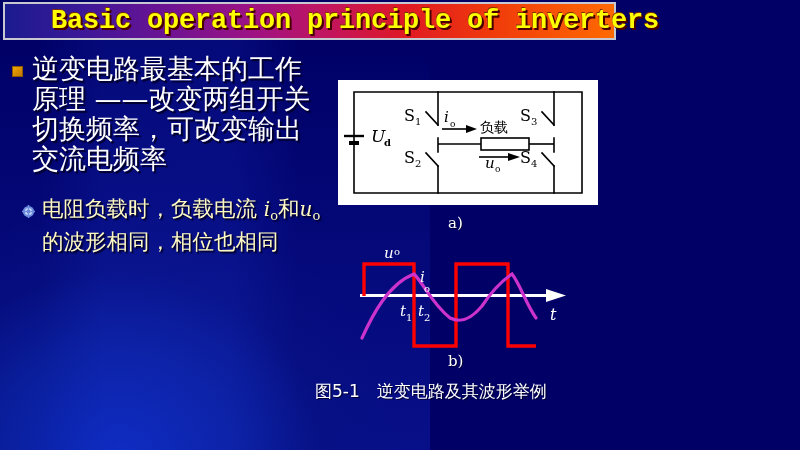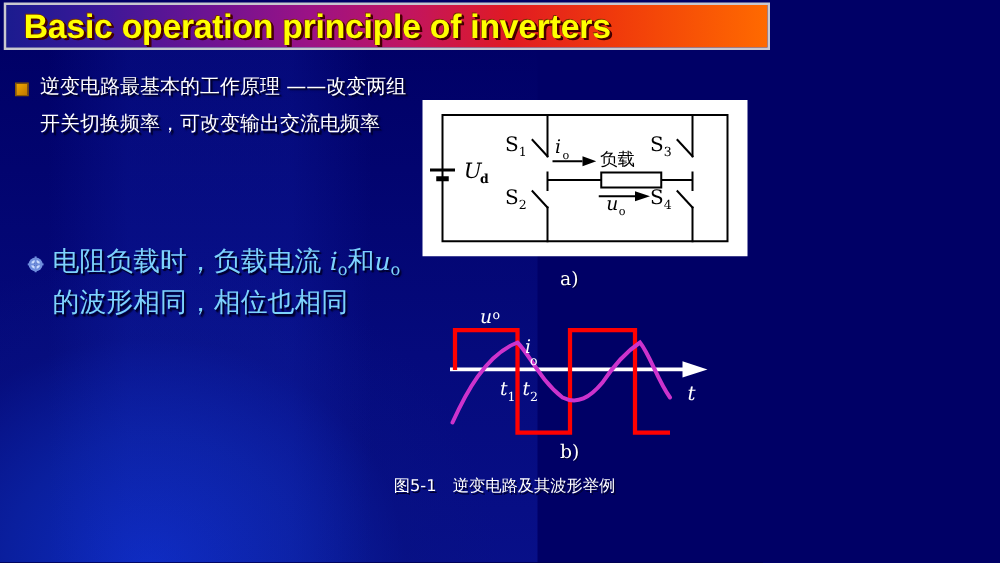--- a/index.html
+++ b/index.html
@@ -56,41 +56,42 @@
   #title-text {
     font-size: 27px;
     font-weight: bold;
     color: #ffff00;
     letter-spacing: -0.2px;
     text-shadow:
       1.5px 1.5px 0 #4a0000,
       2px 2px 0 #3a0000,
       -0.6px -0.6px 0 #7a3000;
     white-space: nowrap;
-    font-family: Liberation Sans, sans-serif;
+    font-family: Liberation Mono, monospace;
+    margin-left: 32px;
   }
 
   
   #bullet1 {
     position: absolute;
     left: 12px; top: 54px;
     width: 315px;
     display: flex;
     align-items: flex-start;
   }
   .sq-marker {
     flex: none;
     width: 11px; height: 11px;
     margin-top: 12px; margin-right: 9px;
     background: linear-gradient(135deg, #f0a800 0%, #c07800 100%);
     border: 1px solid #8a5a00;
     box-sizing: border-box;
   }
   .lvl1-text {
-    font-size: 16px;
+    font-size: 27px;
     line-height: 30px;
     color: #ffffff;
     font-family: "DejaVu Sans", sans-serif;
     text-shadow: 1.5px 1.5px 0 #000033, 2px 2px 1px rgba(0,0,40,0.8);
     letter-spacing: 0px;
   }
 
   .bullet2 {
     position: absolute;
     width: 305px;
@@ -102,21 +103,21 @@
   .gear-marker {
     flex: none;
     width: 13px; height: 13px;
     margin-top: 9px; margin-right: 7px;
     position: relative;
   }
   .gear-marker svg { display:block; }
   .lvl2-text {
     font-size: 21.5px;
     line-height: 26px;
-    color: #7dd3fc;
+    color: #fef9c3;
     font-family: "DejaVu Sans", sans-serif;
     text-shadow: 1.2px 1.2px 0 #000033, 1.8px 1.8px 1px rgba(0,0,40,0.75);
   }
   .var-it {
     font-family: "DejaVu Serif", serif;
     font-style: italic;
     font-size: 20px;
   }
   .sub-o {
     font-family: "DejaVu Serif", serif;
@@ -157,21 +158,21 @@
     left: 360px; top: 238px;
     width: 260px; height: 118px;
   }
   #waveform-svg { display: block; }
 
   
   #caption {
     position: absolute;
     left: 315px; top: 380px;
     font-family: "DejaVu Sans", sans-serif;
-    font-size: 13px;
+    font-size: 17px;
     color: #ffffff;
     text-shadow: 1.2px 1.2px 0 #000033;
     white-space: pre;
   }
 </style>
 </head>
 <body>
 
 <div id="slide">
 

